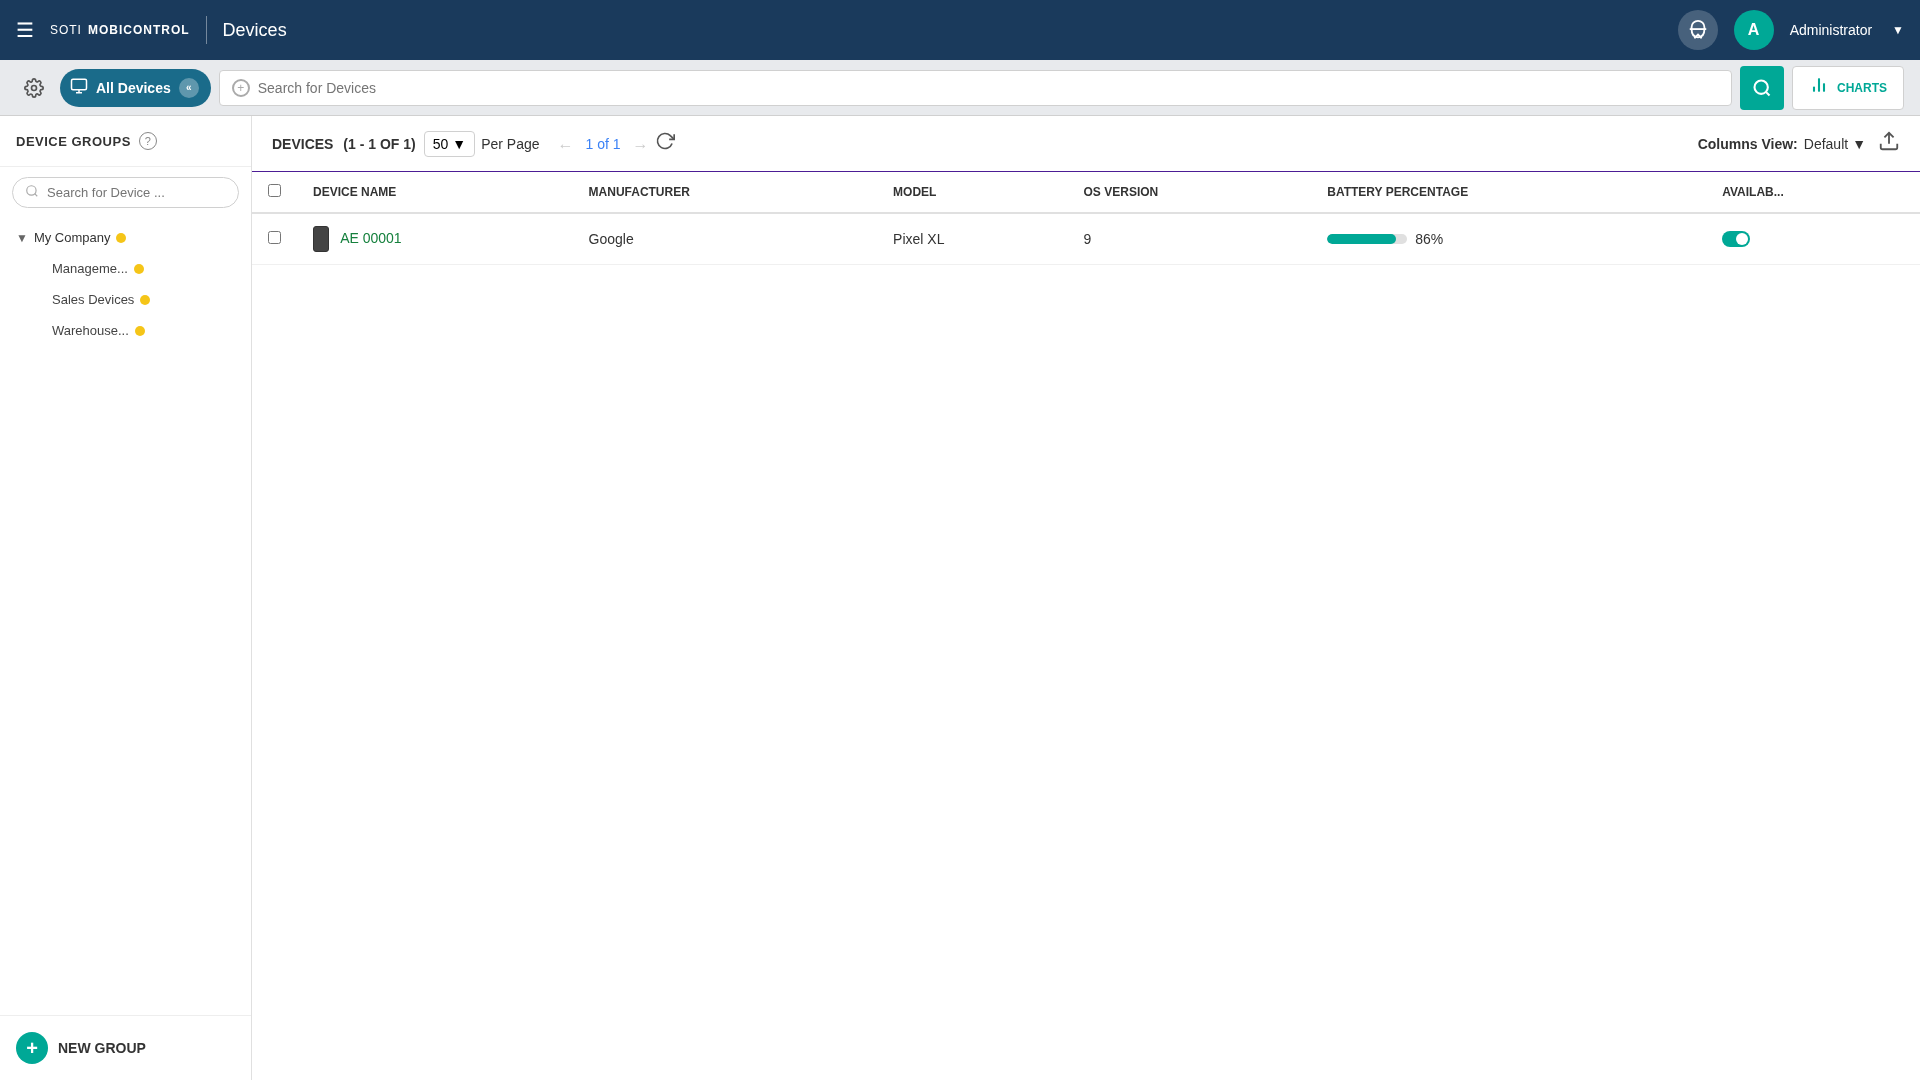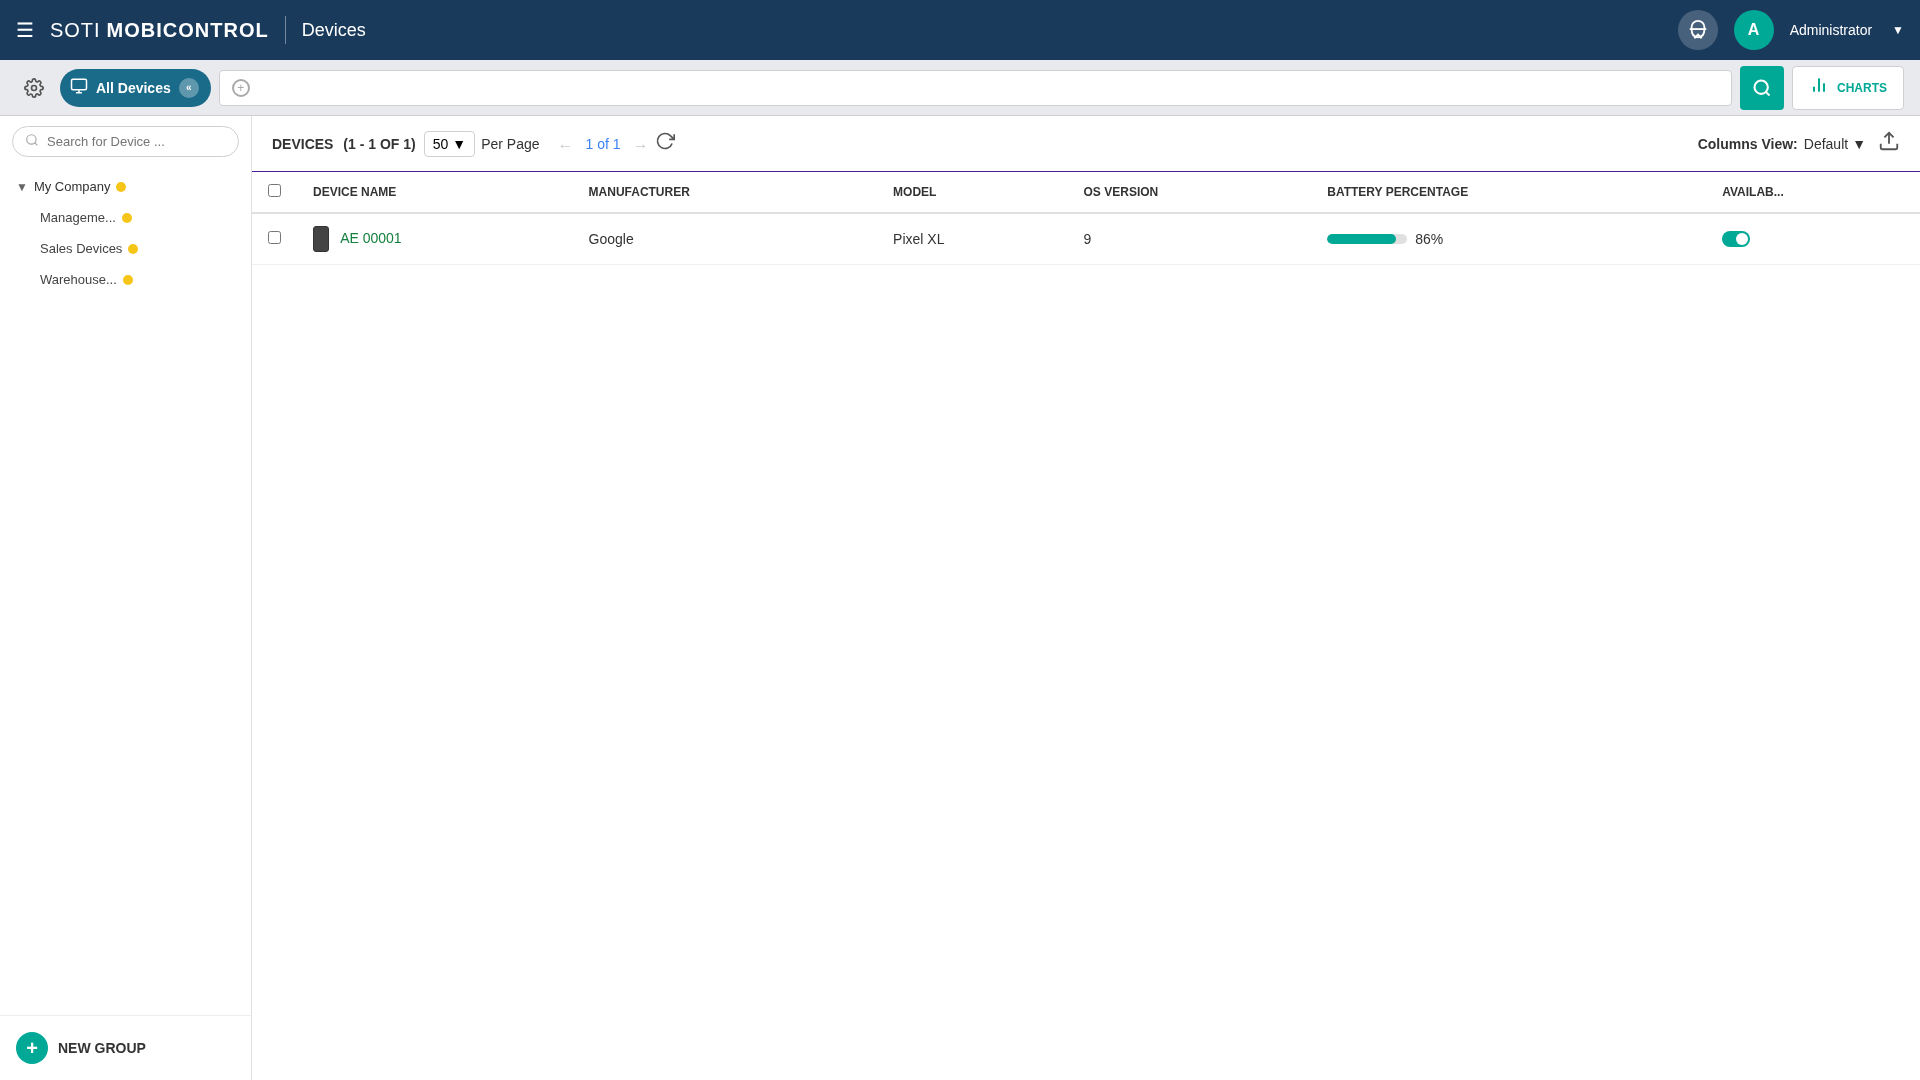--- a/index.html
+++ b/index.html
@@ -17,21 +17,21 @@
     .hamburger-icon {
       font-size: 20px;
       cursor: pointer;
       margin-right: 16px;
       color: white;
     }
     .brand {
       display: flex;
       align-items: center;
       gap: 6px;
-      font-size: 20px;
+      font-size: 12px;
       font-weight: 700;
       letter-spacing: 1px;
       color: white;
     }
     .brand-soti { font-weight: 400; }
     .brand-mobi { font-weight: 800; }
     .brand-divider {
       width: 1px;
       height: 28px;
       background: rgba(255,255,255,0.4);
@@ -272,20 +272,21 @@
       flex-shrink: 0;
     }
     .tree-child {
       display: flex;
       align-items: center;
       gap: 6px;
       padding: 8px 16px 8px 40px;
       font-size: 13px;
       color: #444;
       cursor: pointer;
+      margin-left: 12px;
     }
     .sidebar-footer {
       margin-top: auto;
       padding: 16px;
       border-top: 1px solid #eee;
     }
     .new-group-btn {
       display: flex;
       align-items: center;
       gap: 10px;
@@ -508,20 +509,21 @@
       <svg width="18" height="18" viewBox="0 0 24 24" fill="none" stroke="white" stroke-width="2">
         <rect x="2" y="3" width="20" height="14" rx="2"></rect>
         <path d="M8 21h8M12 17v4"></path>
       </svg>
     </span>
     <span>All Devices</span>
     <span class="close-x">«</span>
   </button>
   <div class="search-bar">
     <div class="plus-icon">+</div>
+    <input type="text" placeholder="Search for Devices" style="">
   </div>
   <button class="search-btn">
     <svg width="20" height="20" viewBox="0 0 24 24" fill="none" stroke="white" stroke-width="2.5">
       <circle cx="11" cy="11" r="8"></circle>
       <path d="M21 21l-4.35-4.35"></path>
     </svg>
   </button>
   <button class="charts-btn">
     <span class="charts-icon">
       <svg width="20" height="20" viewBox="0 0 24 24" fill="none" stroke="#00a896" stroke-width="2.5">
@@ -530,20 +532,24 @@
         <line x1="6" y1="20" x2="6" y2="14"></line>
       </svg>
     </span>
     <span>CHARTS</span>
   </button>
 </div>
 
 <div class="main-layout">
 
   <div class="sidebar">
+    <div class="sidebar-header">
+      <span class="sidebar-title">DEVICE GROUPS</span>
+      <div class="help-icon">?</div>
+    </div>
     <div class="sidebar-search">
       <span class="sidebar-search-icon">
         <svg width="14" height="14" viewBox="0 0 24 24" fill="none" stroke="#aaa" stroke-width="2">
           <circle cx="11" cy="11" r="8"></circle>
           <path d="M21 21l-4.35-4.35"></path>
         </svg>
       </span>
       <input type="text" placeholder="Search for Device ..." style="">
     </div>
     <div class="tree-section">

